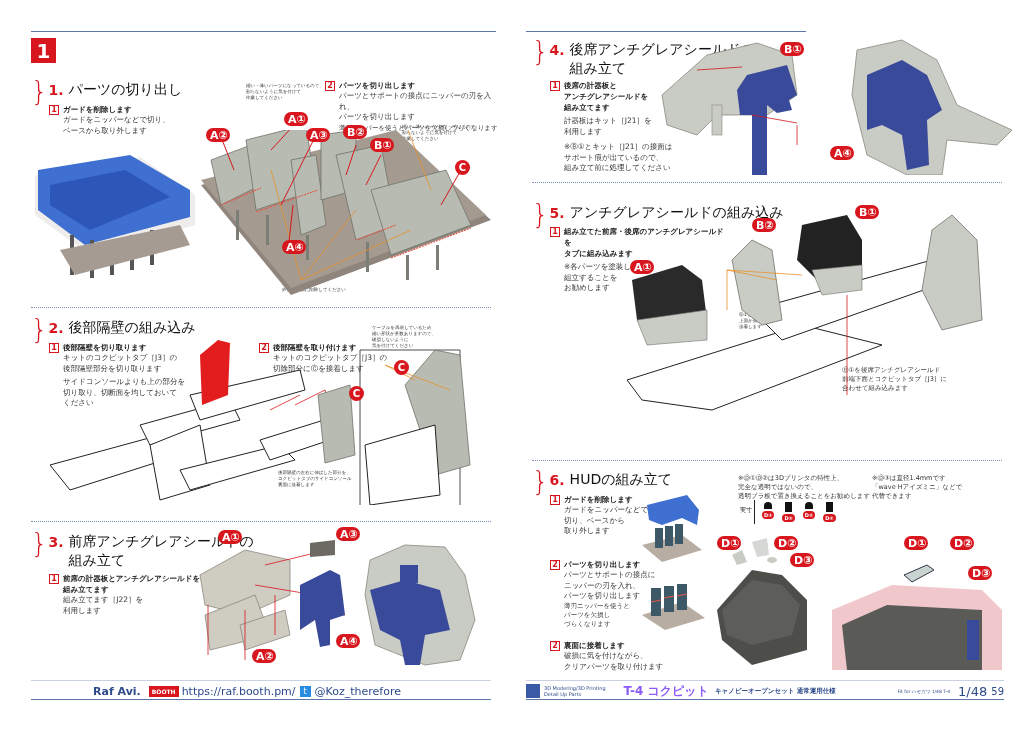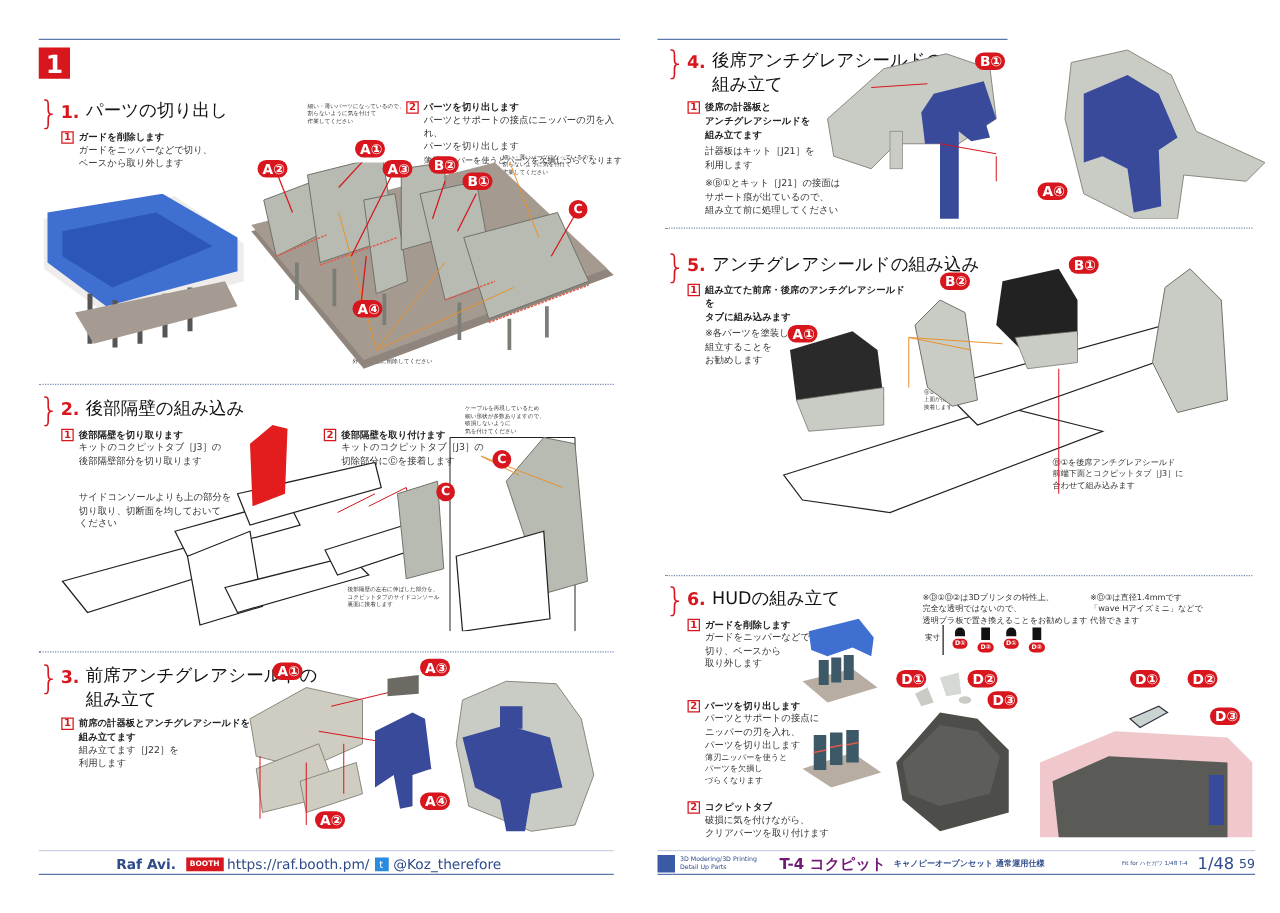--- a/index.html
+++ b/index.html
@@ -144,21 +144,21 @@
     <span class="snum">2.</span>
     <span class="stitle">後部隔壁の組み込み</span>
   </div>
   <div class="step" style="left:49px;top:342px;width:150px">
     <div class="stephd">
         <span class="stepbox">1</span>
         <span class="stepttl">後部隔壁を切り取ります</span>
       </div>
     <div class="body">キットのコクピットタブ［J3］の
 後部隔壁部分を切り取ります</div>
-    <div class="body" style="margin-top:19px">サイドコンソールよりも上の部分を
+    <div class="body" style="margin-top:3px">サイドコンソールよりも上の部分を
 切り取り、切断面を均しておいて
 ください</div>
   </div>
   <div class="step" style="left:259px;top:342px;width:130px">
     <div class="stephd">
         <span class="stepbox">2</span>
         <span class="stepttl">後部隔壁を取り付けます</span>
       </div>
     <div class="body">キットのコクピットタブ［J3］の
 切除部分にⒸを接着します</div>
@@ -355,21 +355,21 @@
     <div class="body">パーツとサポートの接点に
 ニッパーの刃を入れ、
 パーツを切り出します</div>
     <div class="body" style="font-size:6.5px;line-height:9px">薄刃ニッパーを使うと
 パーツを欠損し
 づらくなります</div>
   </div>
   <div class="step" style="left:38px;top:640px;width:130px">
     <div class="stephd">
         <span class="stepbox">2</span>
-        <span class="stepttl">コクピットタブ</span>
+        <span class="stepttl">裏面に接着します</span>
       </div>
     <div class="body">破損に気を付けながら、
 クリアパーツを取り付けます</div>
   </div>
   <svg style="left:125px;top:490px" width="70" height="140">
     <polygon points="5,55 45,45 65,60 25,72" fill="#b8ada2"></polygon>
     <g fill="#3d5866">
         <rect x="18" y="38" width="8" height="20"></rect>
         <rect x="28" y="36" width="8" height="20"></rect>
         <rect x="38" y="34" width="8" height="20"></rect>
@@ -431,20 +431,20 @@
   <div class="lbl" style="left:438px;top:536px">D②</div>
   <div class="lbl" style="left:456px;top:566px">D③</div>
 
   <div class="fline1" style="left:14px;width:478px"></div>
   <div class="footer" style="left:14px;width:478px">
     <div style="width:14px;height:14px;background:#3a5aa6;margin-right:4px"></div>
     <div style="display:flex;flex-direction:column;font-size:5px;line-height:6px;color:#2d4a8a;margin-right:18px">
       <span>3D Modering/3D Printing</span>
       <span>Detail Up Parts</span>
     </div>
-    <span style="font-size:12px;color:#701a75;font-weight:bold;margin-right:6px">T-4 コクピット</span>
+    <span style="font-size:12px;color:#8b5cf6;font-weight:bold;margin-right:6px">T-4 コクピット</span>
     <span style="font-size:6.5px;color:#2d4a8a;font-weight:bold">キャノピーオープンセット 通常運用仕様</span>
     <span style="font-size:4.5px;color:#2d4a8a;margin-left:auto;margin-right:8px">Fit for ハセガワ 1/48 T-4</span>
     <span style="font-size:13px;color:#2d4a8a;margin-right:4px">1/48</span>
     <span style="font-size:10px;color:#2d4a8a">59</span>
   </div>
   <div class="fline2" style="left:14px;width:478px"></div>
 </div>
 
 </body></html>

